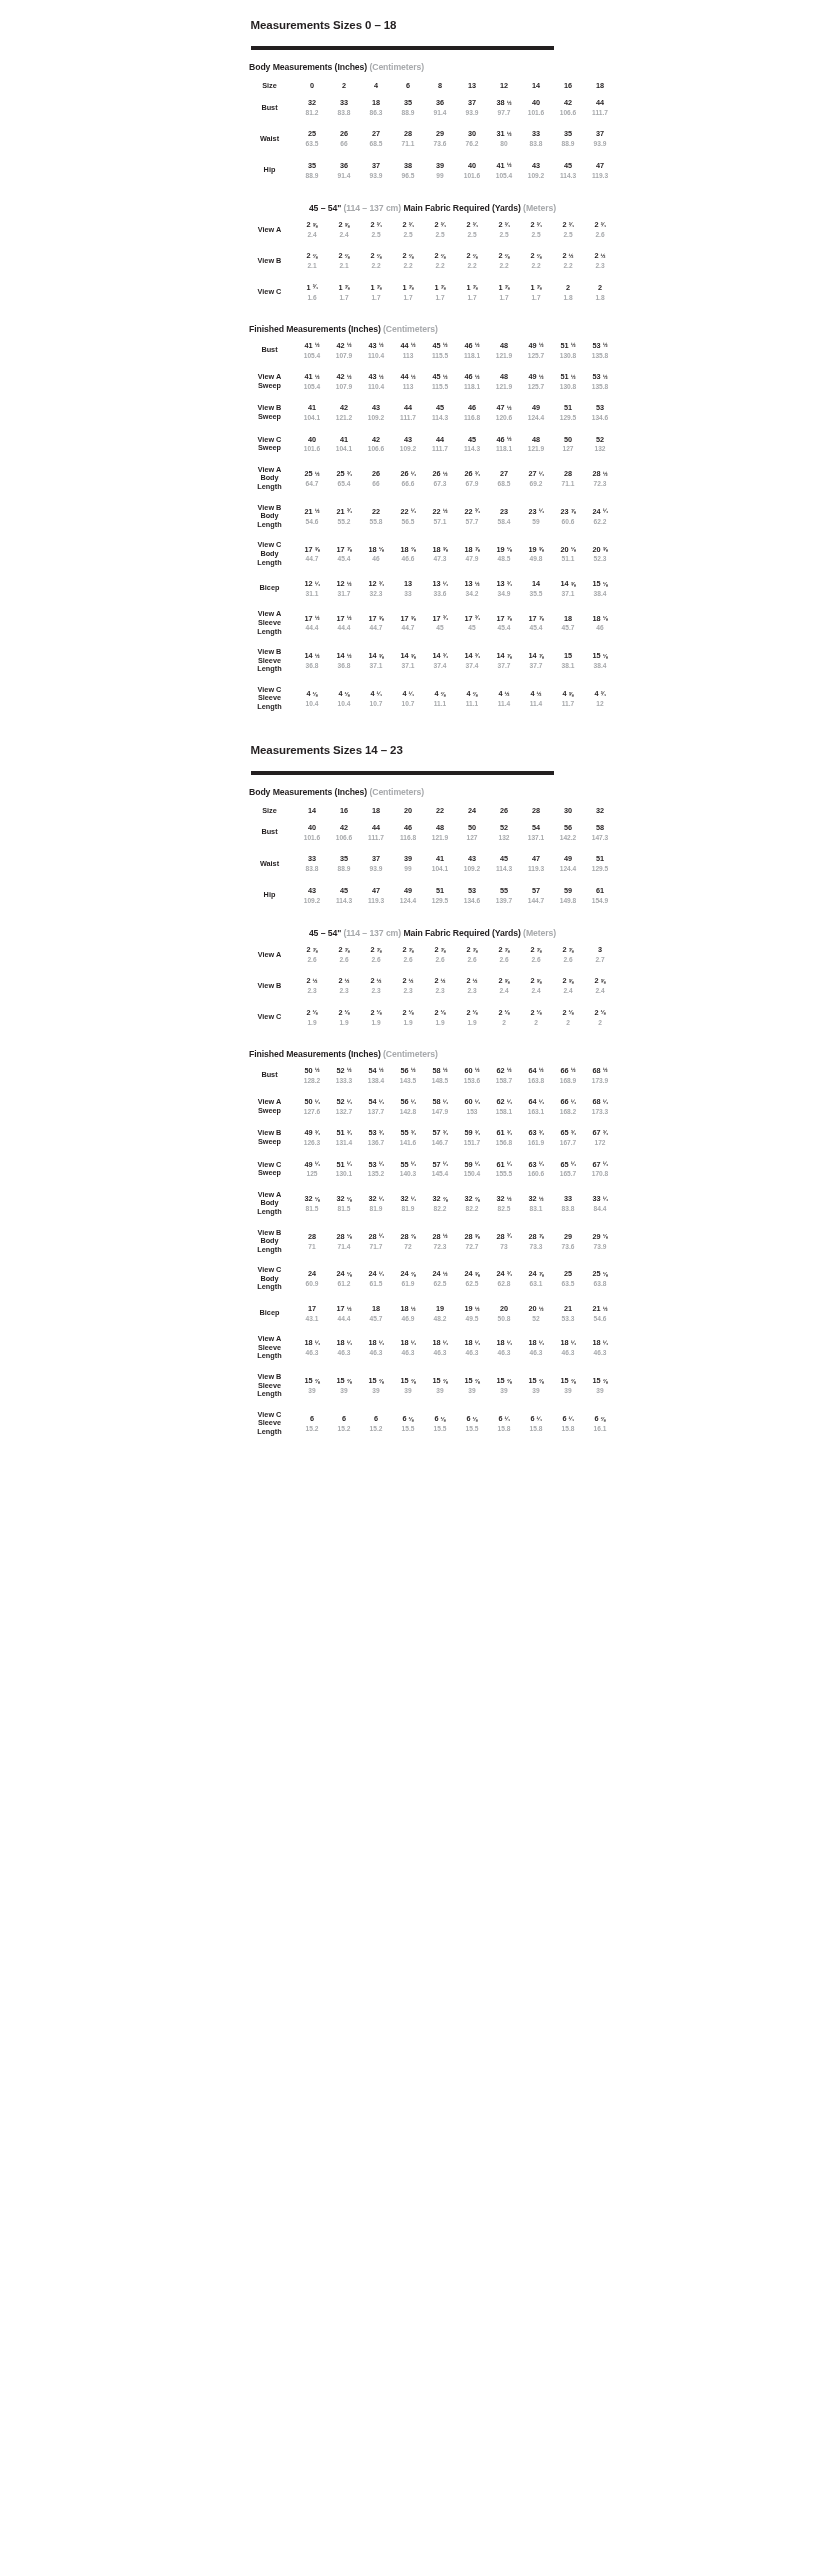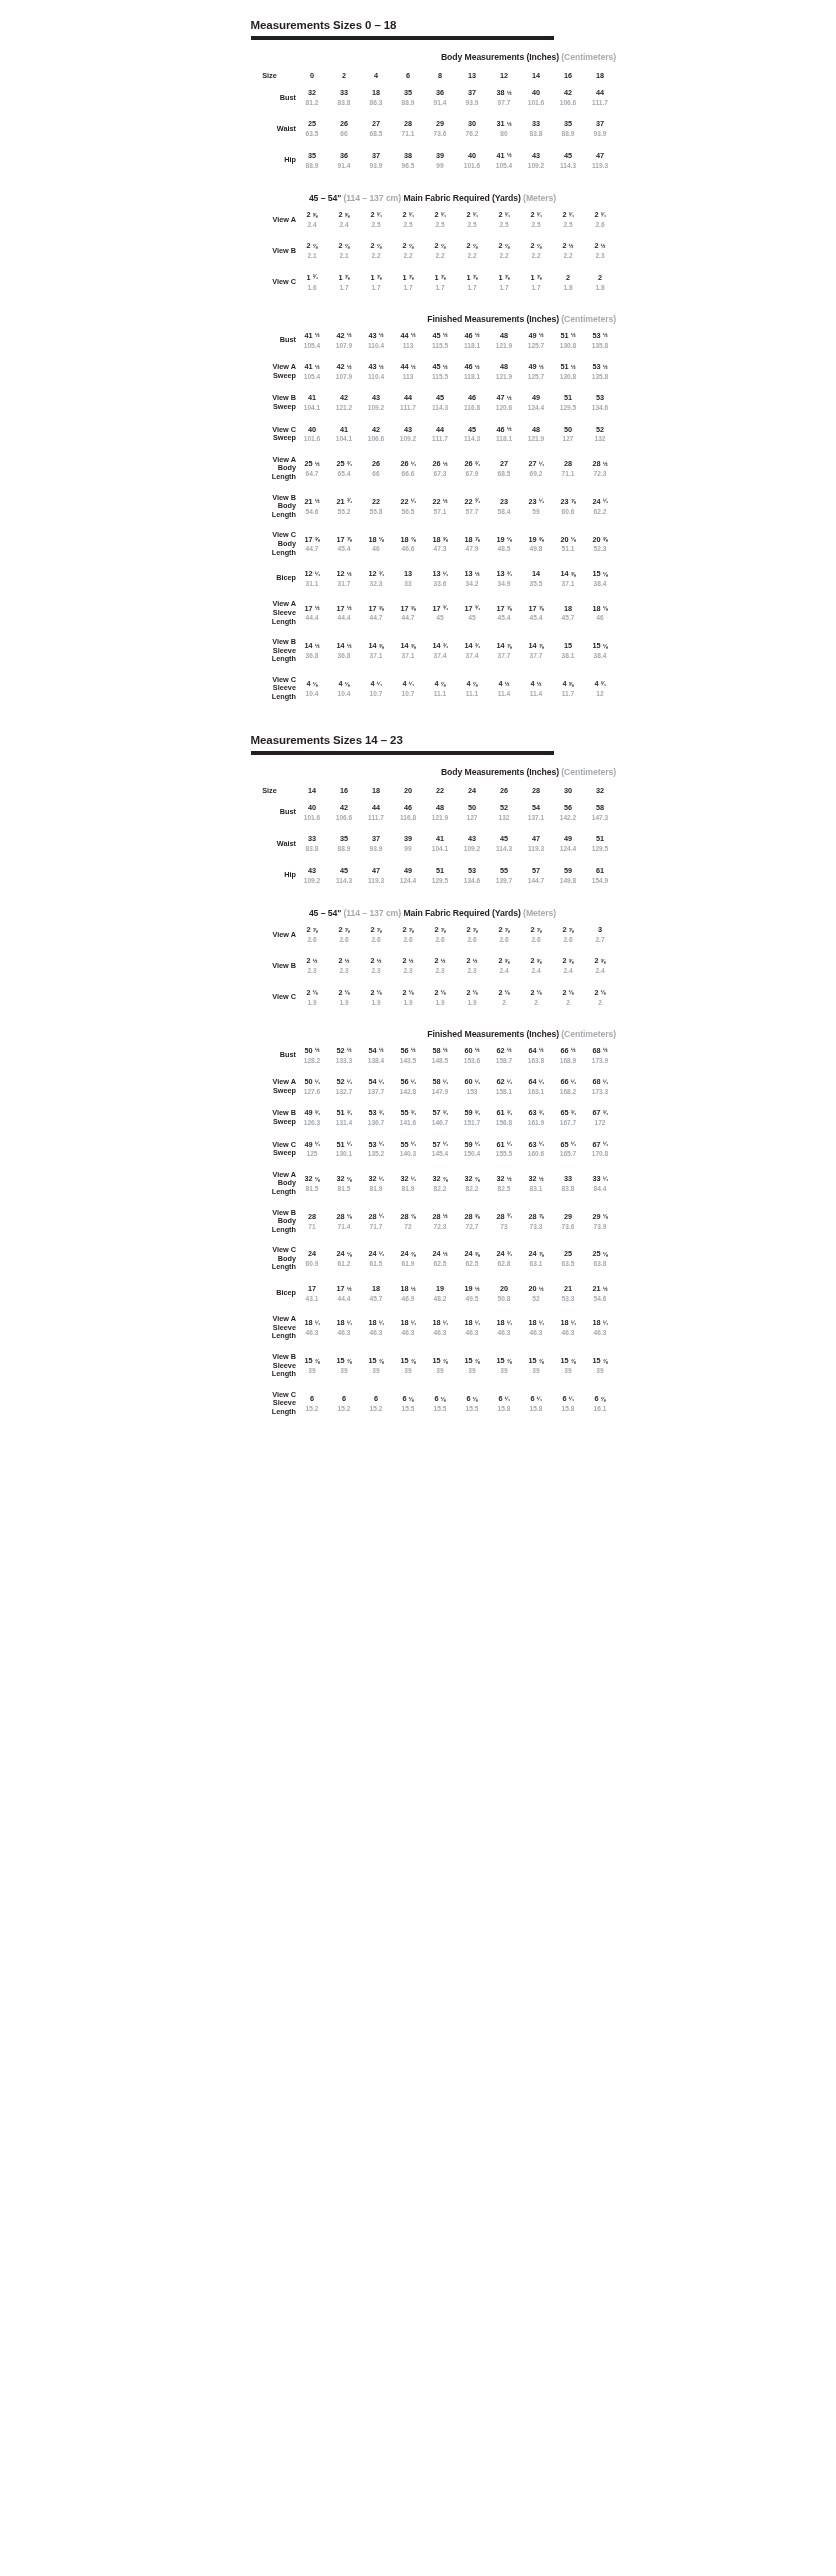--- a/index.html
+++ b/index.html
@@ -22,32 +22,32 @@
   
   .section-title-wrap {
     padding: 8.4px 0 0 5.6px;
   }
   .section-title {
     font-size: 11.5px;
     font-weight: 700;
     letter-spacing: -0.1px;
     color: #231f20;
     padding-left: 24px;
-    padding-bottom: 5px;
+    padding-bottom: 15px;
   }
   .title-rule {
     height: 3.5px;
     background: #231f20;
     margin-left: 24px;
     width: 303px;
   }
 
   
   .sub-header {
-    text-align: right;
+    text-align: left;
     font-size: 8.7px;
     font-weight: 700;
     padding: 12.5px 0 4.2px 28px;
     letter-spacing: -0.1px;
   }
   .sub-header .metric { color: #a7a9ac; font-weight: 700; }
 
   .fabric-header {
     text-align: center;
     font-size: 8.7px;
@@ -78,21 +78,21 @@
     font-weight: 700;
     color: #231f20;
     text-align: center;
     padding: 4.2px 0 5.6px 22px;
   }
 
   .m-table td.rlabel {
     font-size: 7.3px;
     font-weight: 700;
     color: #231f20;
-    text-align: right;
+    text-align: center;
     vertical-align: middle;
     padding: 2.8px 0 2.8px 22px;
     line-height: 1.18;
     white-space: pre-line;
   }
   .m-table td.val {
     text-align: center;
     vertical-align: middle;
     padding: 2.8px 0;
   }

